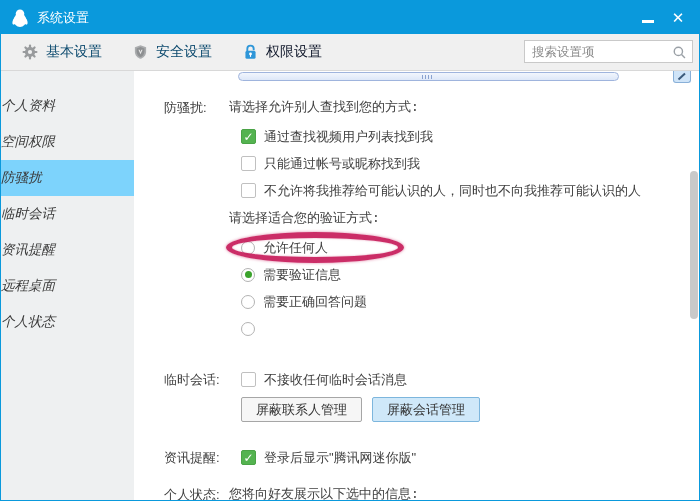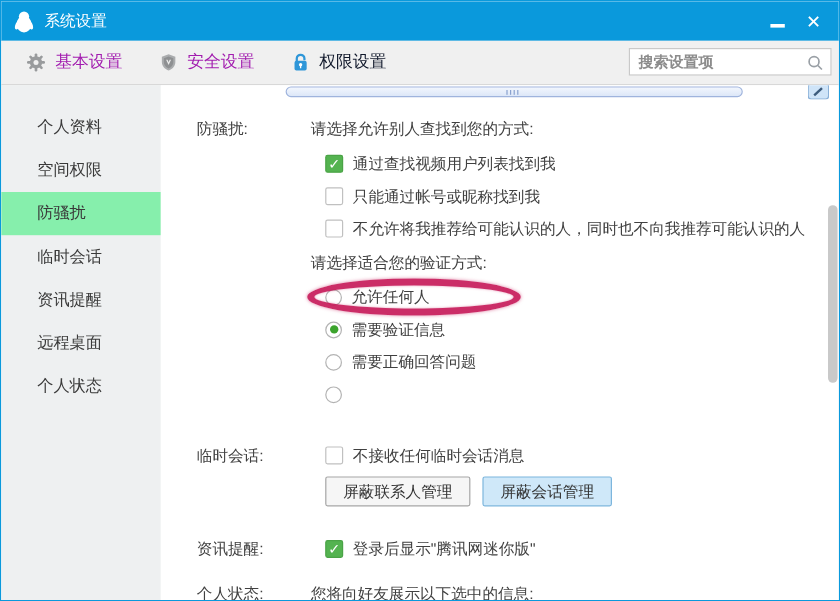--- a/index.html
+++ b/index.html
@@ -25,43 +25,42 @@
   .close-glyph { font-size:15px; font-weight:bold; }
 
   
   .tabbar {
     position:absolute; left:0; top:33px; right:0; height:37px;
     background:#f0f0f0; border-bottom:1px solid #d8d8d8;
     display:flex; align-items:center; padding-left:21px;
   }
   .tab { display:flex; align-items:center; margin-right:31px; cursor:pointer; }
   .tab .tab-icon { display:flex; margin-right:8px; }
-  .tab .tab-label { font-size:14px; color:#a21caf; }
+  .tab .tab-label { font-size:14px; color:#0c4a6e; }
   .tab.active .tab-label { color:#0f172a; }
 
   .searchbox {
     position:absolute; right:6px; top:39px; width:169px; height:23px;
     background:#fff; border:1px solid #c9c9c9;
   }
   .searchbox input {
     width:100%; height:100%; border:none; outline:none; background:transparent;
     font-size:12.5px; padding:0 24px 0 7px; color:#555;
     font-family:"Liberation Sans","DejaVu Sans",sans-serif;
-    font-weight:bold;
   }
   .searchbox input::placeholder { color:#8c8c8c; }
   .search-icon { position:absolute; right:5px; top:4px; display:flex; }
 
   
   .appbody { position:absolute; left:0; top:70px; right:0; bottom:0; display:flex; }
 
   .sidebar { width:133px; background:#eef0f1; padding-top:17px; flex:none; }
-  .side-item { height:36px; line-height:36px; padding-left:30px;
-               font-size:13.5px; color:#3a3a3a; cursor:pointer; }
-  .side-item.selected { background:#86efac; }
+  .side-item { height:36px; line-height:36px; 
+               font-size:13.5px; color:#3a3a3a; cursor:pointer;font-style:italic; }
+  .side-item.selected { background:#7dd3fc; }
 
   .content { flex:1; position:relative; background:#fff; }
 
   
   .hscroll {
     position:absolute; left:104px; top:1px; width:381px; height:9px;
     background:linear-gradient(#f2f6fd,#dde7f8);
     border:1px solid #9fb4dd; border-radius:5px;
   }
   .hscroll-grip { position:absolute; left:50%; top:2px; margin-left:-7px; display:flex; }
@@ -74,24 +73,24 @@
     cursor:pointer;
   }
 
   .vscroll-thumb {
     position:absolute; right:1px; top:100px; width:8px; height:148px;
     background:#c9c9c9; border-radius:4px; cursor:pointer;
   }
 
   
   .sections { position:absolute; left:30px; top:28px; right:22px; }
-  .section { display:flex;gap:30px; }
+  .section { display:flex; }
   .sec-label { width:65px; flex:none; font-size:13px; color:#404040; line-height:17px; }
   .sec-body { flex:1; font-size:13px; color:#404040; }
-  .prompt { line-height:17px; margin-bottom:12px; }
+  .prompt { line-height:17px; margin-bottom:12px;font-family:Liberation Mono, monospace; }
 
   .opt-row { display:flex; align-items:center; margin-left:12px; margin-bottom:10px;
              position:relative; height:17px; }
   .opt-label { margin-left:8px; white-space:nowrap;text-align:center; }
 
   .checkbox {
     width:15px; height:15px; flex:none; border:1px solid #c0c0c0; border-radius:2px;
     background:#fff; display:inline-flex; align-items:center; justify-content:center;
     cursor:pointer;
   }

